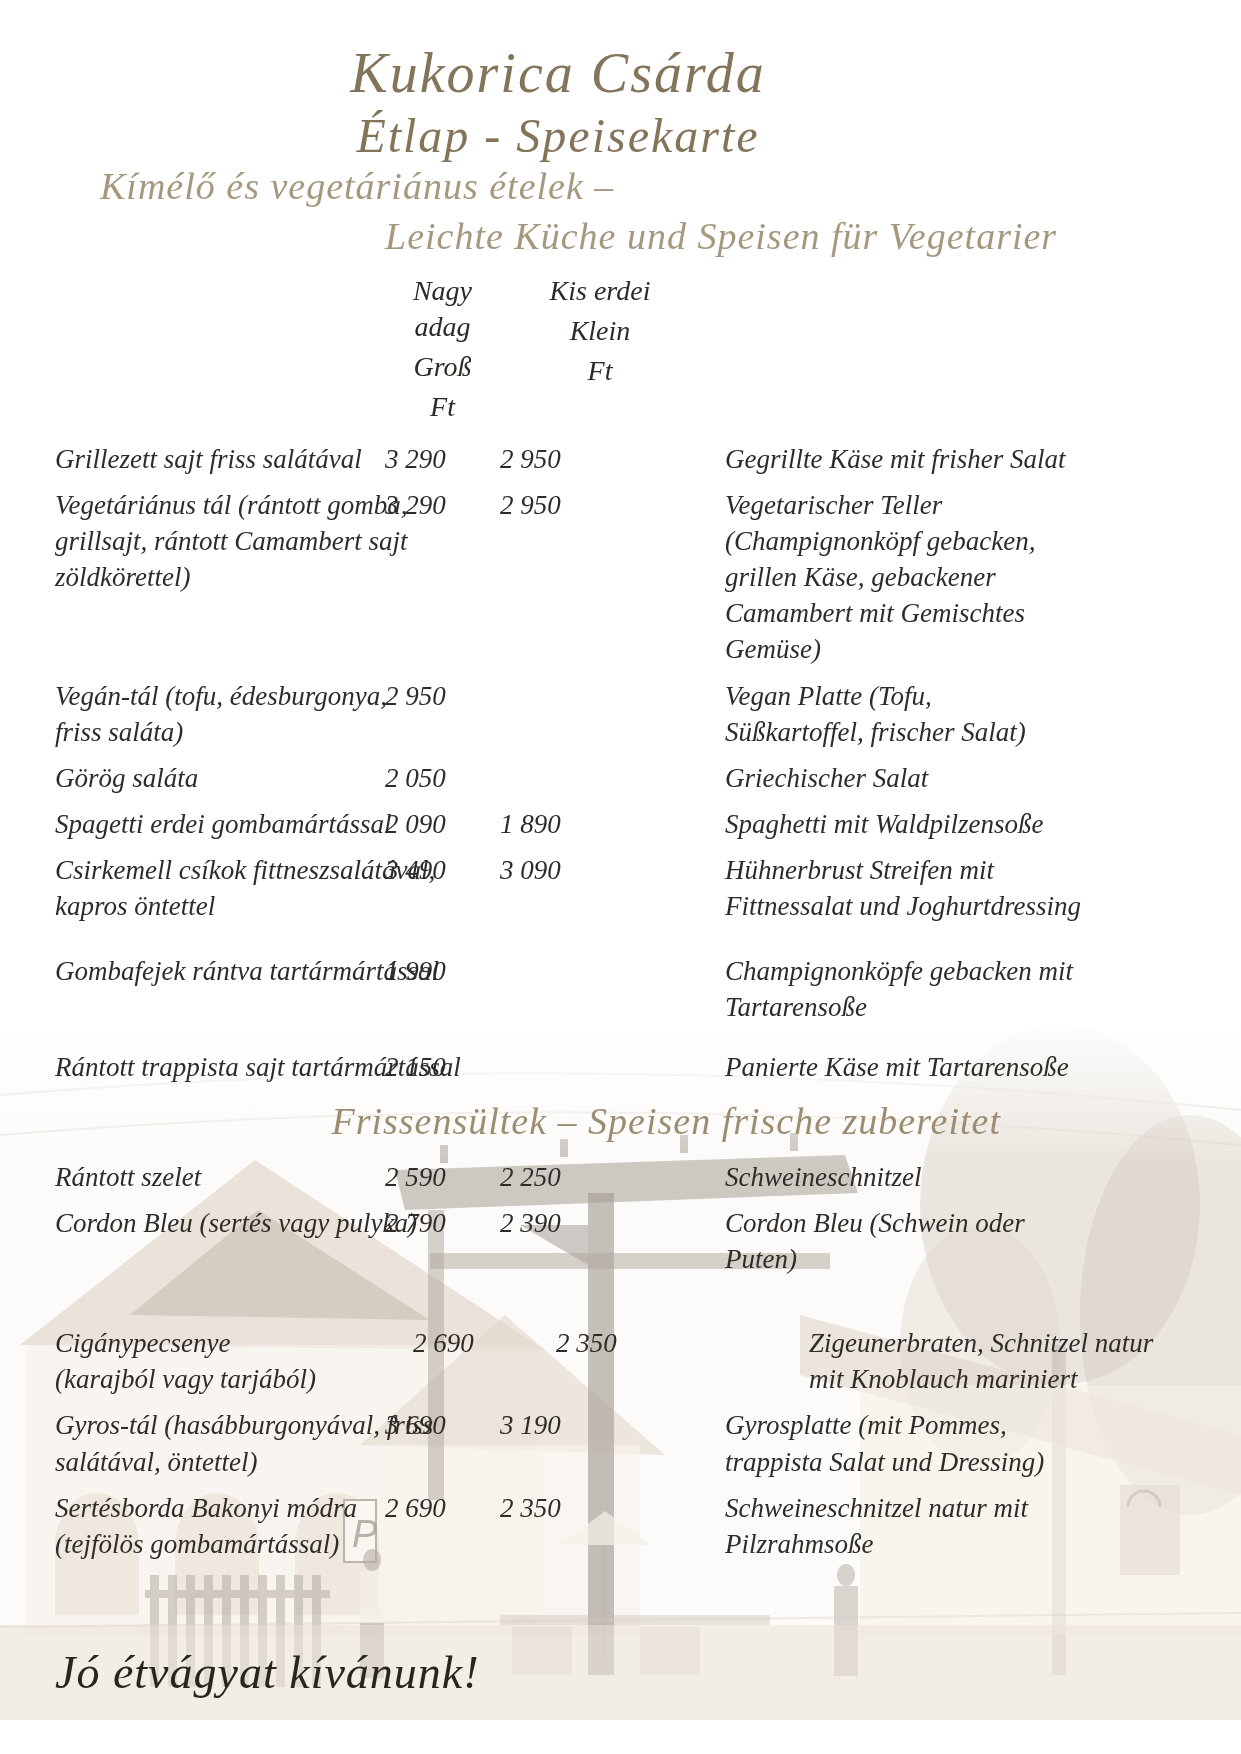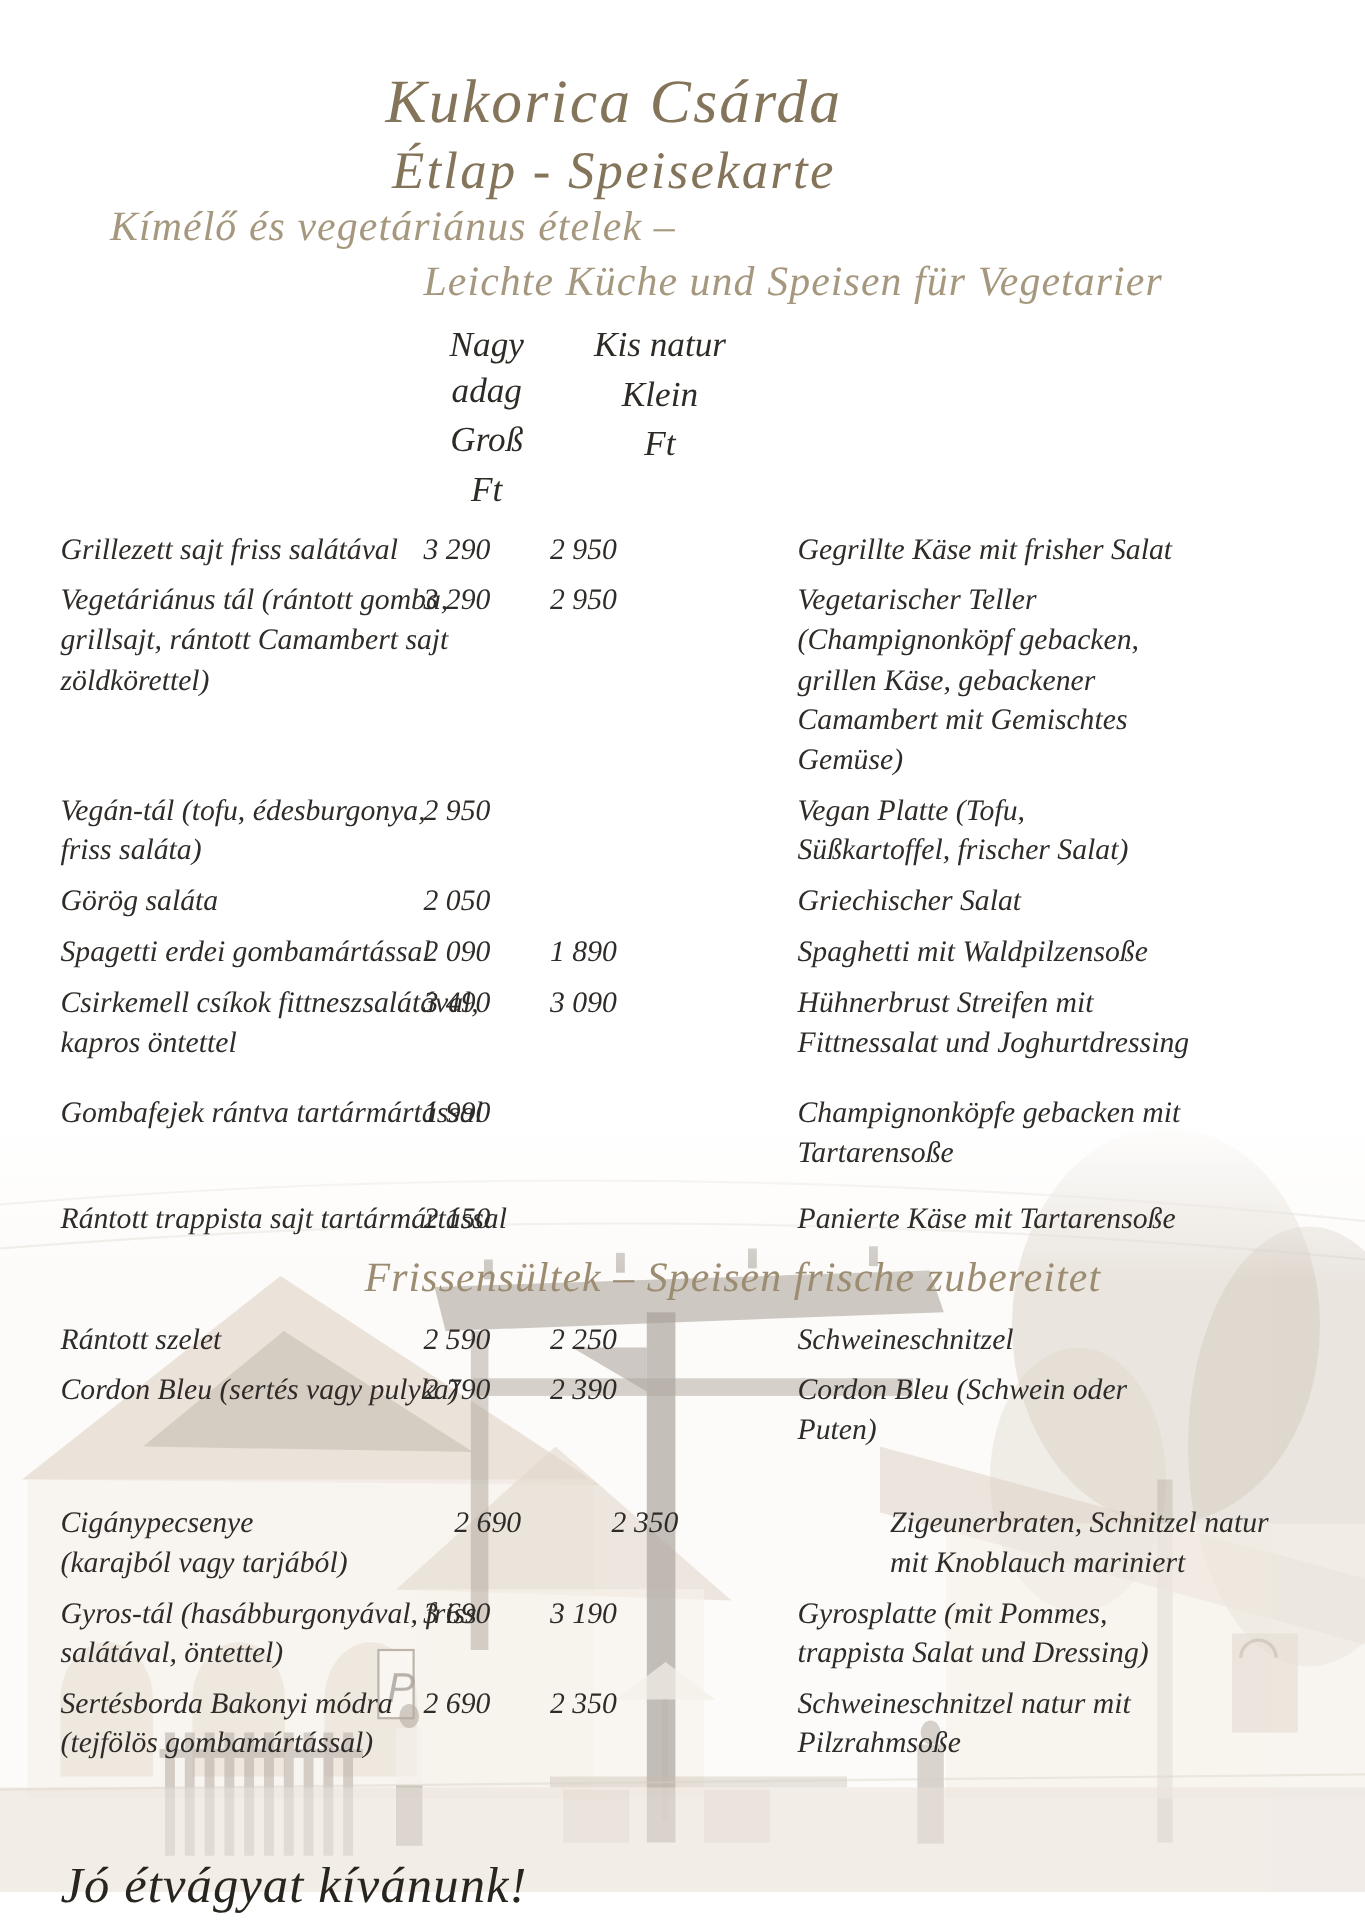--- a/index.html
+++ b/index.html
@@ -11,28 +11,28 @@
     font-family:"Liberation Serif",serif;
     font-style:italic;
     color:#2f2b28;
   }
   
   .photo-wrap{position:absolute;left:0;top:1015px;width:1241px;height:705px;z-index:0;opacity:.55;}
   .photo-fade{position:absolute;left:0;top:1015px;width:1241px;height:150px;z-index:0;
     background:linear-gradient(#ffffff,rgba(255,255,255,0));}
   
   .content{position:relative;z-index:1;padding:42px 40px 0 55px;}
-  .title-block{text-align:center;margin-right:140px;color:#84745a;margin-top:20px;}
+  .title-block{text-align:center;margin-right:140px;color:#84745a;}
   .page-title{font-size:56px;line-height:1.12;letter-spacing:2px;}
   .page-subtitle{font-size:48px;line-height:1.12;letter-spacing:2px;margin-top:4px;}
   .sec1-line1{font-size:38px;line-height:1.3;color:#a5987e;padding-left:45px;letter-spacing:1px;}
   .sec1-line2{font-size:38px;line-height:1.3;color:#a5987e;padding-left:330px;letter-spacing:1px;}
   .grid{display:grid;grid-template-columns:330px 115px 200px 1fr;}
   .col-heads{margin-top:12px;}
-  .col-head-stack{text-align:center;font-size:32px;line-height:1.28;color:#2e2a26;}
+  .col-head-stack{text-align:center;font-size:28px;line-height:1.28;color:#2e2a26;}
   .col-head-stack div{margin-bottom:4px;}
   .menu-row{margin-bottom:10px;font-size:27px;line-height:1.34;}
   .rows-start{margin-top:12px;}
   .cell-name{white-space:pre;}
   .cell-price{text-align:left;white-space:pre;}
   .cell-de{white-space:pre;padding-left:25px;}
   .gap-lg{margin-top:28px;}
   .gap-md{margin-top:24px;}
   .gap-xl{margin-top:48px;gap:28px;}
   .sec2-heading{font-size:38px;line-height:1.3;color:#9c8d72;text-align:right;
@@ -136,21 +136,21 @@
     <div class="sec1-line2">Leichte Küche und Speisen für Vegetarier</div>
 
     <div class="grid col-heads">
       <div></div>
       <div class="col-head-stack">
         <div>Nagy adag</div>
         <div>Groß</div>
         <div>Ft</div>
       </div>
       <div class="col-head-stack">
-        <div>Kis natur</div>
+        <div>Kis erdei</div>
         <div>Klein</div>
         <div>Ft</div>
       </div>
       <div></div>
     </div>
 
     <div class="rows-start">
       <div class="grid menu-row">
         <div class="cell-name">Grillezett sajt friss salátával</div>
         <div class="cell-price">3 290</div>

